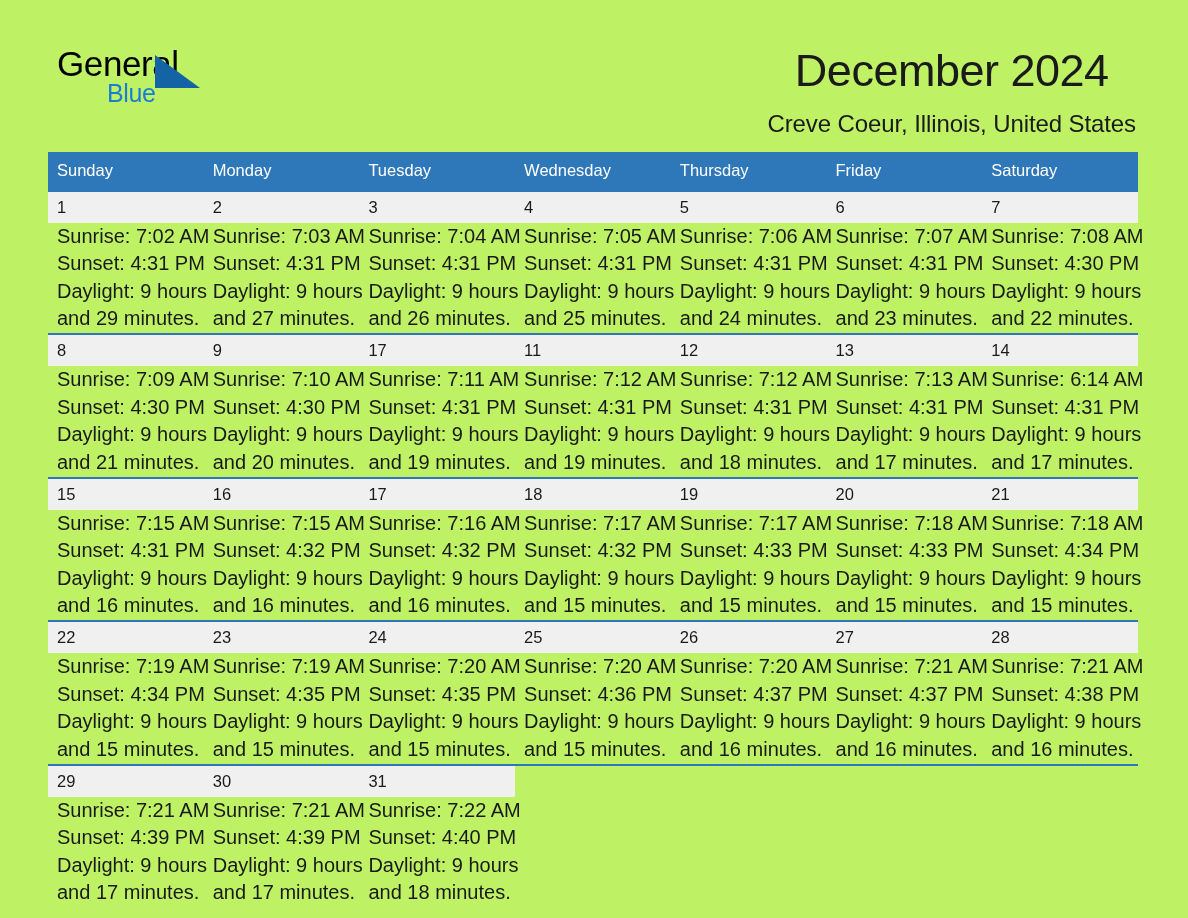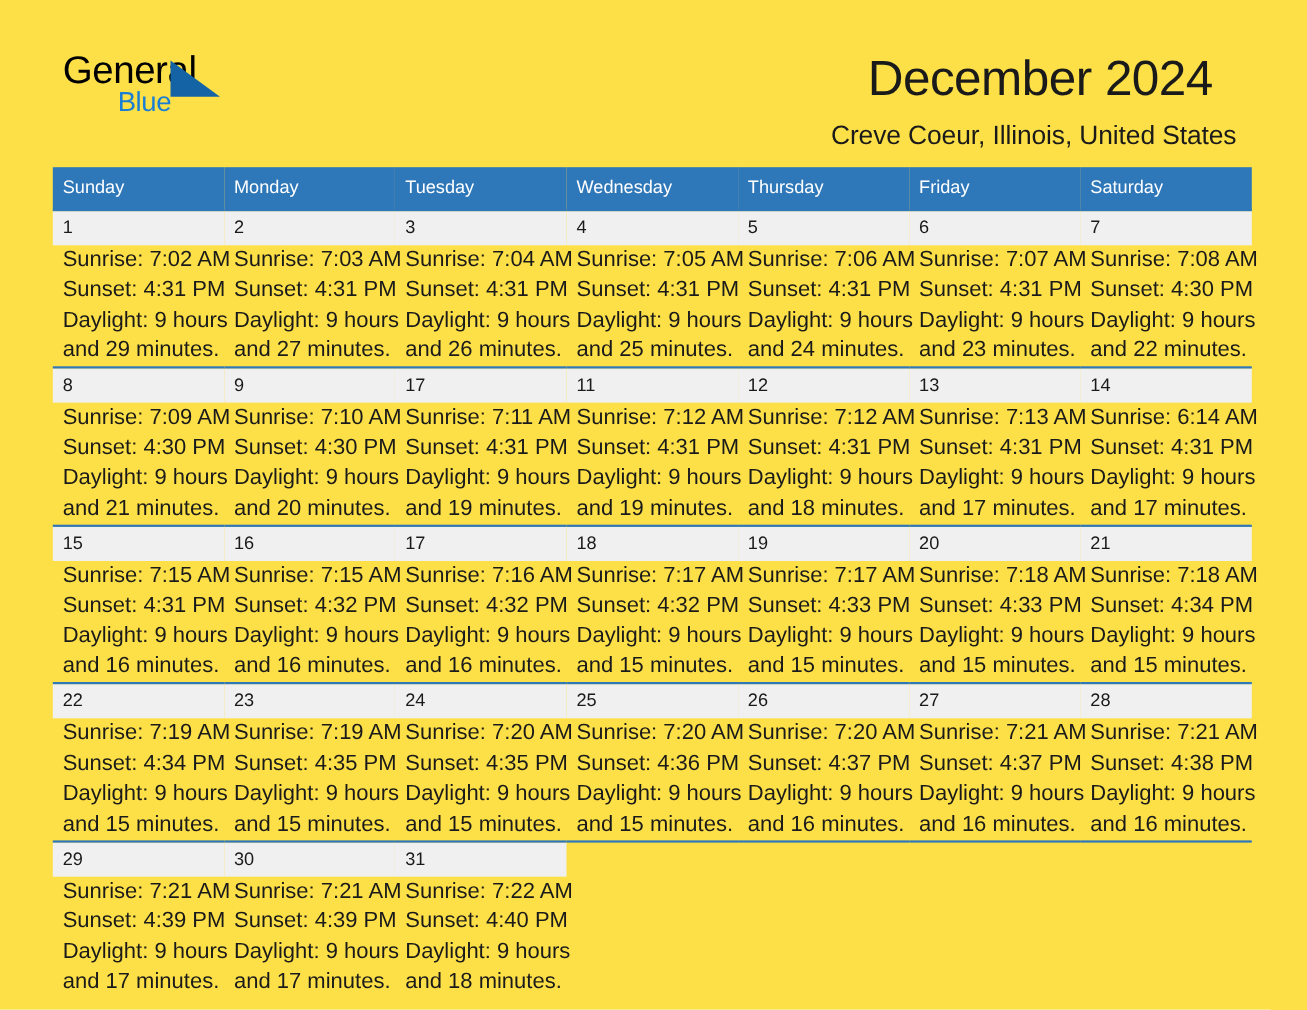--- a/index.html
+++ b/index.html
@@ -8,21 +8,21 @@
     padding: 0;
     width: 1188px;
     height: 918px;
     background: #ffffff;
     font-family: "Liberation Sans", sans-serif;
   }
   .page {
     position: relative;
     width: 1188px;
     height: 918px;
-    background: #fde047;
+    background: #bef264;
   }
 
   
   .header {
     display: flex;
     align-items: flex-start;
     justify-content: space-between;
     padding: 44px 52px 0 57px;
   }
   .logo {
@@ -68,21 +68,21 @@
     color: #1a1a1a;
     line-height: 1.1;
     font-weight: normal;
     margin: 0;
     letter-spacing: -0.5px;
     text-align: center;
   }
   .cal-subtitle {
     font-size: 24px;
     color: #1a1a1a;
-    margin: 14px 12px 0 0;
+    margin: 14px 0 0 0;
     font-weight: normal;
     letter-spacing: -0.1px;
   }
 
   
   .calendar {
     margin: 14px 50px 0 48px;
     width: 1090px;
     border-collapse: collapse;
     table-layout: fixed;

